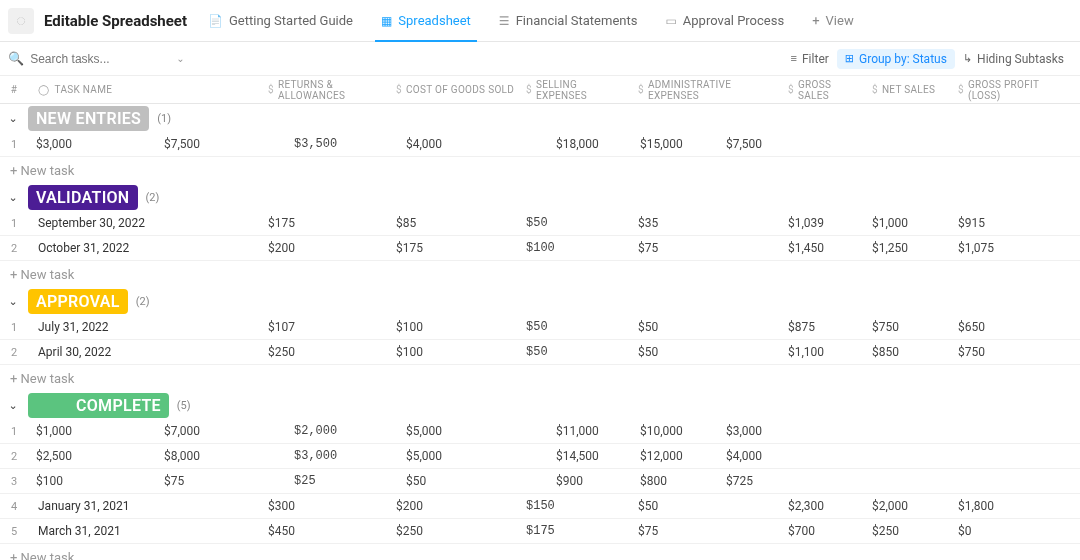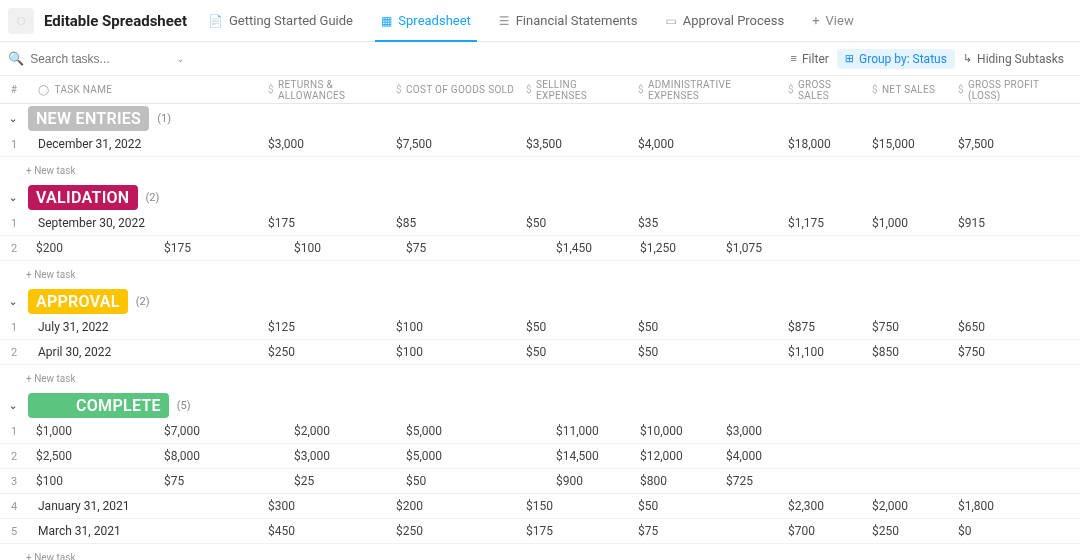--- a/index.html
+++ b/index.html
@@ -39,40 +39,40 @@
 .col.c5 { width: 84px; }
 .col.c6 { width: 86px; }
 .col.c7 { width: 120px; }
 .dollar { color: #bbb; font-size: 10px; }
 
 
 .group-header { display: flex; align-items: center; height: 28px; padding-left: 6px; gap: 8px; }
 .chev { color: #444; font-size: 11px; cursor: pointer; width: 14px; text-align: center; }
 .badge { font-size: 16px; font-weight: 600; padding: 3px 8px; border-radius: 4px; color: #fff; letter-spacing: 0.3px; }
 .badge.grey { background: #bfbfbf; }
-.badge.blue { background: #be185d; text-align: center; }
+.badge.blue { background: #4c1d95; text-align: center; }
 .badge.yellow { background: #ffc400; }
 .badge.green { background: #5bc47f; padding-left: 48px; }
 .count { color: #888; font-size: 11px; }
 
 
 .row { display: flex; align-items: center; height: 25px; border-bottom: 1px solid #f0f0f0; }
 .row:first-of-type { border-top: 1px solid #f0f0f0; }
 .cell-num { width: 28px; text-align: center; color: #999; font-size: 11px; }
 .cell-task { width: 232px; padding-left: 10px; color: #333; font-size: 12px; }
 .cell { padding-left: 8px; color: #444; font-size: 12px; }
 .cell.c1 { width: 128px; }
 .cell.c2 { width: 130px; }
-.cell.c3 { width: 112px; }
+.cell.c3 { width: 112px; font-family: Liberation Mono, monospace; }
 .cell.c4 { width: 150px; }
 .cell.c5 { width: 84px; }
 .cell.c6 { width: 86px; }
 .cell.c7 { width: 120px; }
 
-.new-task { height: 26px; display: flex; align-items: center; padding-left: 26px; color: #999; font-size: 10px; cursor: pointer; }
+.new-task { height: 26px; display: flex; align-items: center; padding-left: 10px; color: #999; font-size: 13px; cursor: pointer; }
 
 .group-block { margin-bottom: 0; }
 </style>
 </head>
 <body>
 
 <div class="header">
   <div class="app-icon">◌</div>
   <div class="app-title">Editable Spreadsheet</div>
   <div class="tabs">
@@ -158,21 +158,20 @@
 
 <div id="groups">
     <div class="group-block">
       <div class="group-header">
         <span class="chev">⌄</span>
         <span class="badge grey">NEW ENTRIES</span>
         <span class="count">(1)</span>
       </div>
       <div class="row">
         <div class="cell-num">1</div>
-        <div class="cell-task">December 31, 2022</div>
         <div class="cell c1">$3,000</div>
         <div class="cell c2">$7,500</div>
         <div class="cell c3">$3,500</div>
         <div class="cell c4">$4,000</div>
         <div class="cell c5">$18,000</div>
         <div class="cell c6">$15,000</div>
         <div class="cell c7">$7,500</div>
       </div>
       <div class="new-task">+ New task</div>
     </div>
@@ -182,46 +181,47 @@
         <span class="badge blue">VALIDATION</span>
         <span class="count">(2)</span>
       </div>
       <div class="row">
         <div class="cell-num">1</div>
         <div class="cell-task">September 30, 2022</div>
         <div class="cell c1">$175</div>
         <div class="cell c2">$85</div>
         <div class="cell c3">$50</div>
         <div class="cell c4">$35</div>
-        <div class="cell c5">$1,175</div>
+        <div class="cell c5">$1,039</div>
         <div class="cell c6">$1,000</div>
         <div class="cell c7">$915</div>
       </div>
       <div class="row">
         <div class="cell-num">2</div>
+        <div class="cell-task">October 31, 2022</div>
         <div class="cell c1">$200</div>
         <div class="cell c2">$175</div>
         <div class="cell c3">$100</div>
         <div class="cell c4">$75</div>
         <div class="cell c5">$1,450</div>
         <div class="cell c6">$1,250</div>
         <div class="cell c7">$1,075</div>
       </div>
       <div class="new-task">+ New task</div>
     </div>
     <div class="group-block">
       <div class="group-header">
         <span class="chev">⌄</span>
         <span class="badge yellow">APPROVAL</span>
         <span class="count">(2)</span>
       </div>
       <div class="row">
         <div class="cell-num">1</div>
         <div class="cell-task">July 31, 2022</div>
-        <div class="cell c1">$125</div>
+        <div class="cell c1">$107</div>
         <div class="cell c2">$100</div>
         <div class="cell c3">$50</div>
         <div class="cell c4">$50</div>
         <div class="cell c5">$875</div>
         <div class="cell c6">$750</div>
         <div class="cell c7">$650</div>
       </div>
       <div class="row">
         <div class="cell-num">2</div>
         <div class="cell-task">April 30, 2022</div>

